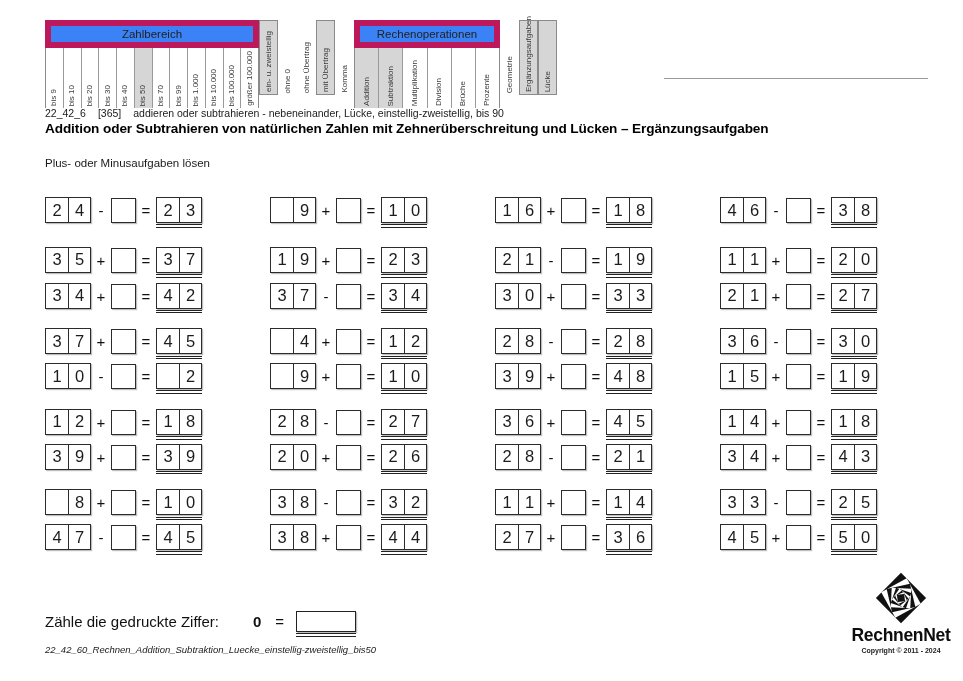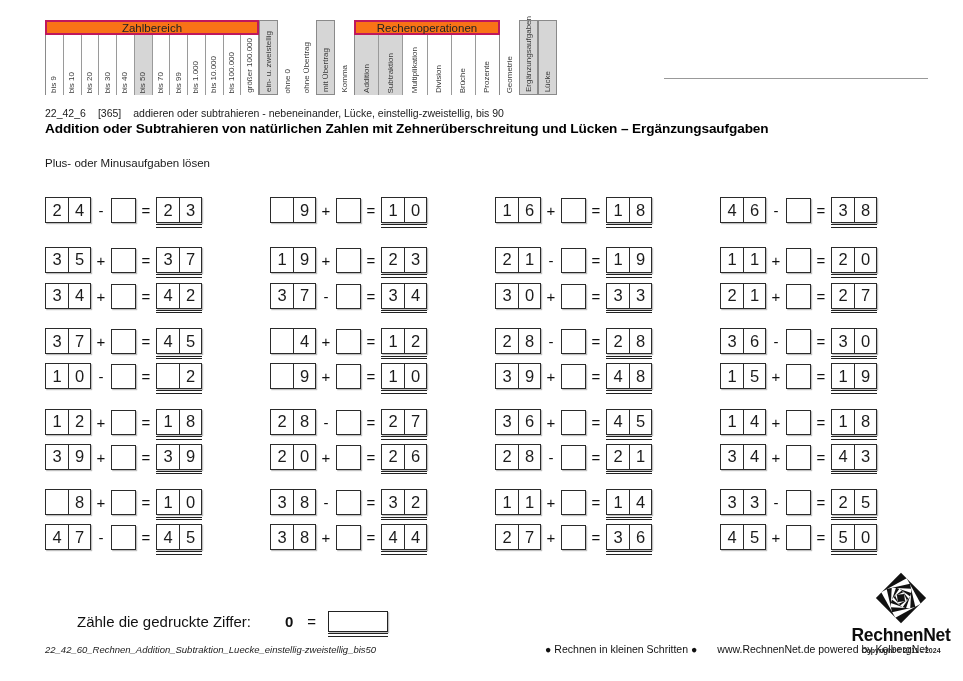--- a/index.html
+++ b/index.html
@@ -7,22 +7,22 @@
   #page {
     position: relative; width: 963px; height: 681px; background: #ffffff;
     font-family: "Liberation Sans", "DejaVu Sans", sans-serif; color: #111;
     overflow: hidden; margin: 0 auto;
   }
 
   
   #header-table { position: absolute; left: 45px; top: 20px; display: flex; align-items: flex-start; }
   .tgroup { display: flex; flex-direction: column; }
   .tgroup-hd {
-    height: 15px; border: 2px solid #be185d; font-size: 11.5px; color: #222;
-    display: flex; align-items: center; justify-content: center; background: #f97316;
+    height: 28px; border: 6px solid #be185d; font-size: 11.5px; color: #222;
+    display: flex; align-items: center; justify-content: center; background: #3b82f6;
   }
   .tgroup-cols { display: flex; height: 60px; }
   .tcol {
     display: flex; align-items: flex-end; justify-content: center;
     border-left: 1px solid #9a9a9a; padding-bottom: 2px;
   }
   .tcol:first-child { border-left: 1px solid #8a8a8a; }
   .tgroup-cols .tcol:last-child { border-right: 1px solid #8a8a8a; }
   .tcell {
     height: 75px; display: flex; align-items: flex-end; justify-content: center; padding-bottom: 2px;
@@ -60,21 +60,21 @@
   .gapbox {
     width: 25px; height: 25px; border: 1.5px solid #2b2b2b; background: #fff;
     box-shadow: 1.2px 1.2px 0 #bfbfbf; margin-top: 1px;
   }
   .opsign { width: 14px; text-align: center; font-size: 15px; color: #111; margin: 0 3px; padding-top: 5px; }
   .reswrap { display: flex; flex-direction: column; }
   .dbl { height: 3.6px; border-top: 1.2px solid #222; border-bottom: 1.2px solid #222; margin-top: 1.2px; }
 
   
   #bottom-task { position: absolute; left: 45px; top: 611px; display: flex; align-items: flex-start; font-size: 15px; color: #111; }
-  #bottom-task .t-label { margin-right: 34px; padding-top: 2px; margin-left: 32px; }
+  #bottom-task .t-label { margin-right: 34px; padding-top: 2px; }
   #bottom-task .t-digit { font-weight: bold; margin-right: 14px; padding-top: 2px; }
   #bottom-task .t-eq { margin-right: 12px; padding-top: 2px; }
   #count-box-wrap { display: flex; flex-direction: column; }
   #count-box { width: 60px; height: 21px; border: 1.4px solid #222; background:#fff; box-shadow: 1.2px 1.2px 0 #bfbfbf; }
 
   
   #footer-filename { position: absolute; left: 45px; top: 644px; font-size: 9.5px; color: #222; font-style: italic; }
   #footer-right { position: absolute; right: 35px; top: 643px; display: flex; gap: 20px; font-size: 10.5px; color: #111; }
 
   
@@ -789,24 +789,20 @@
     <span class="t-label">Zähle die gedruckte Ziffer:</span>
     <span class="t-digit">0</span>
     <span class="t-eq">=</span>
     <span id="count-box-wrap">
       <span id="count-box"></span>
       <span class="dbl"></span>
     </span>
   </div>
 
   <div id="footer-filename">22_42_60_Rechnen_Addition_Subtraktion_Luecke_einstellig-zweistellig_bis50</div>
-  <div id="footer-right">
-    <span>●  Rechnen in kleinen Schritten  ●</span>
-    <span>www.RechnenNet.de powered by KolbergNet</span>
-  </div>
 
   <div id="logo-block">
     <svg id="logo-icon" viewBox="0 0 60 60">
       <g transform="translate(30,30)">
         <rect x="-20.5" y="-20.5" width="41" height="41" transform="rotate(45)" fill="#111"></rect>
         <rect x="-16.8" y="-16.8" width="33.6" height="33.6" transform="rotate(61)" fill="#fff"></rect>
         <rect x="-13.8" y="-13.8" width="27.6" height="27.6" transform="rotate(77)" fill="#111"></rect>
         <rect x="-11.3" y="-11.3" width="22.6" height="22.6" transform="rotate(93)" fill="#fff"></rect>
         <rect x="-9.3" y="-9.3" width="18.6" height="18.6" transform="rotate(109)" fill="#111"></rect>
         <rect x="-7.6" y="-7.6" width="15.2" height="15.2" transform="rotate(125)" fill="#fff"></rect>

